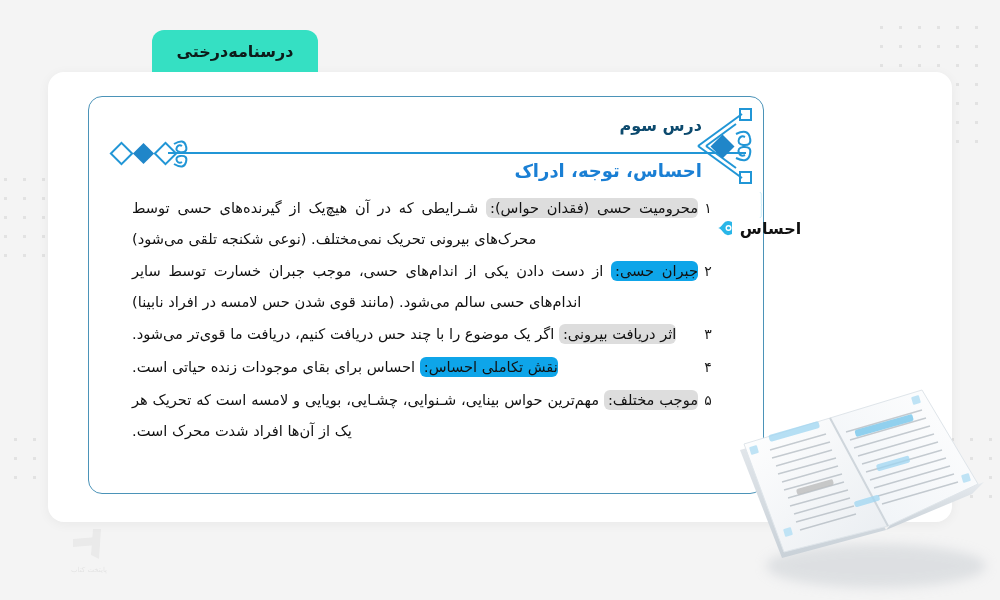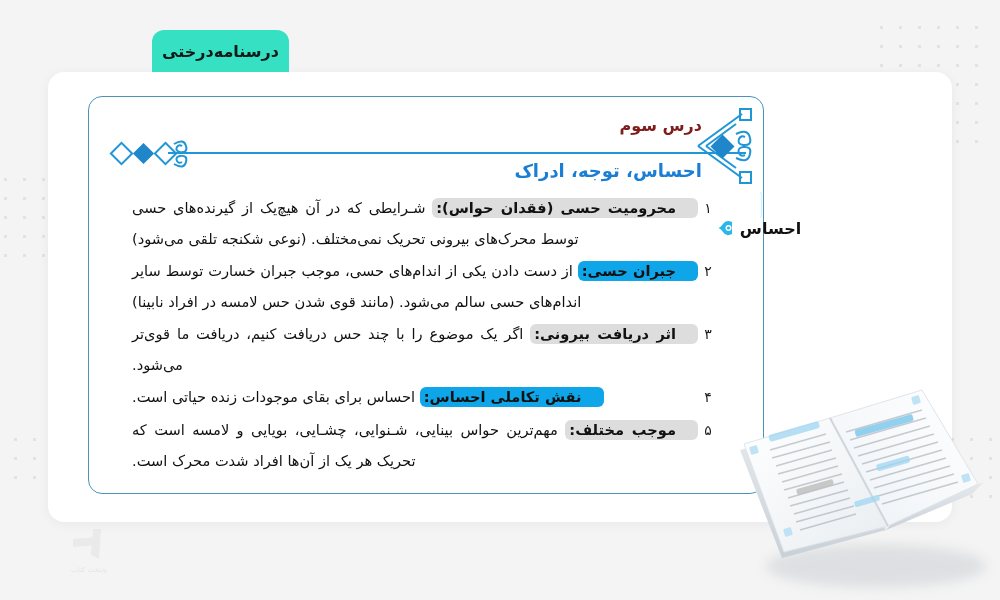--- a/index.html
+++ b/index.html
@@ -25,21 +25,21 @@
   #dots-topright  { top: 18px;  right: 8px;   width: 120px; height: 135px; }
   #dots-midleft   { top: 170px; left: -4px;   width: 62px;  height: 100px; }
   #dots-botright  { top: 430px; right: 6px;   width: 70px;  height: 80px;  }
   #dots-botleft   { top: 430px; left: 6px;    width: 40px;  height: 60px;  }
 
   
   #tab {
     position: absolute;
     left: 152px;
     top: 30px;
-    width: 137px;
+    width: 166px;
     height: 42px;
     background: #35e0c3;
     border-radius: 12px 12px 0 0;
     display: flex;
     align-items: center;
     justify-content: center;
     z-index: 6;
   }
   #tab-label {
     font-size: 16px;
@@ -90,21 +90,21 @@
     width: 578px;
     height: 2px;
     background: #2196d6;
   }
   #lesson-title {
     position: absolute;
     right: 48px;
     top: 8px;
     font-size: 16px;
     font-weight: bold;
-    color: #7f1d1d;
+    color: #0c4a6e;
     white-space: nowrap;
   }
   #lesson-subtitle {
     position: absolute;
     right: 48px;
     top: 52px;
     font-size: 18px;
     font-weight: bold;
     color: #1a7fd4;
     white-space: nowrap;
@@ -149,23 +149,23 @@
   }
   .row-body {
     flex: 1 1 auto;
     font-size: 14.6px;
     line-height: 31px;
     color: #111111;
     text-align: justify;
     text-align-last: left;
   }
   .hl-term {
-    padding: 1px 22px 2px 4px;
+    padding: 1px 0 2px 4px;
     border-radius: 6px;
-    font-weight: bold;
+    font-weight: normal;
   }
   .hl-gray { background: #dddddd; }
   .hl-blue { background: #0ea5e9; }
 
   
   #brace-wrap {
     position: absolute;
     right: 196px;
     top: 192px;
     width: 86px;

